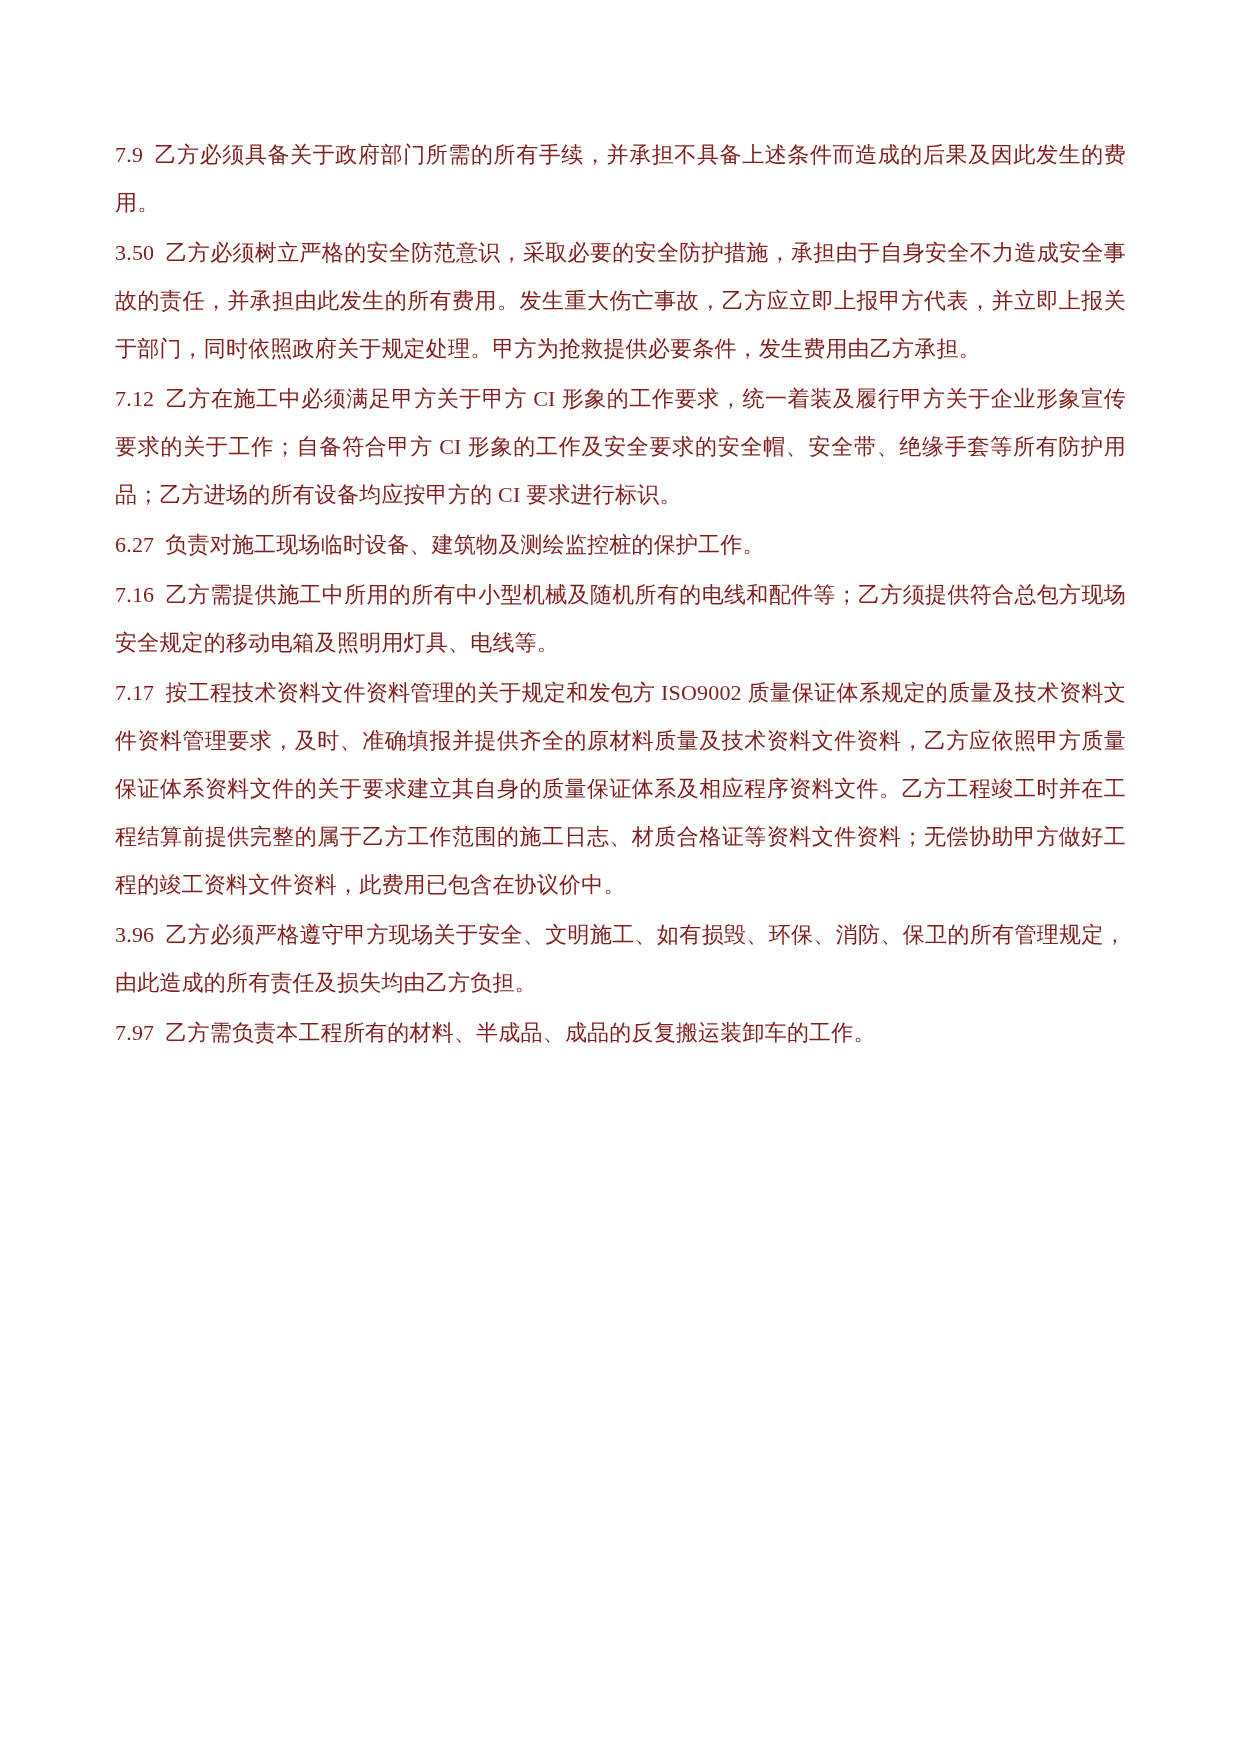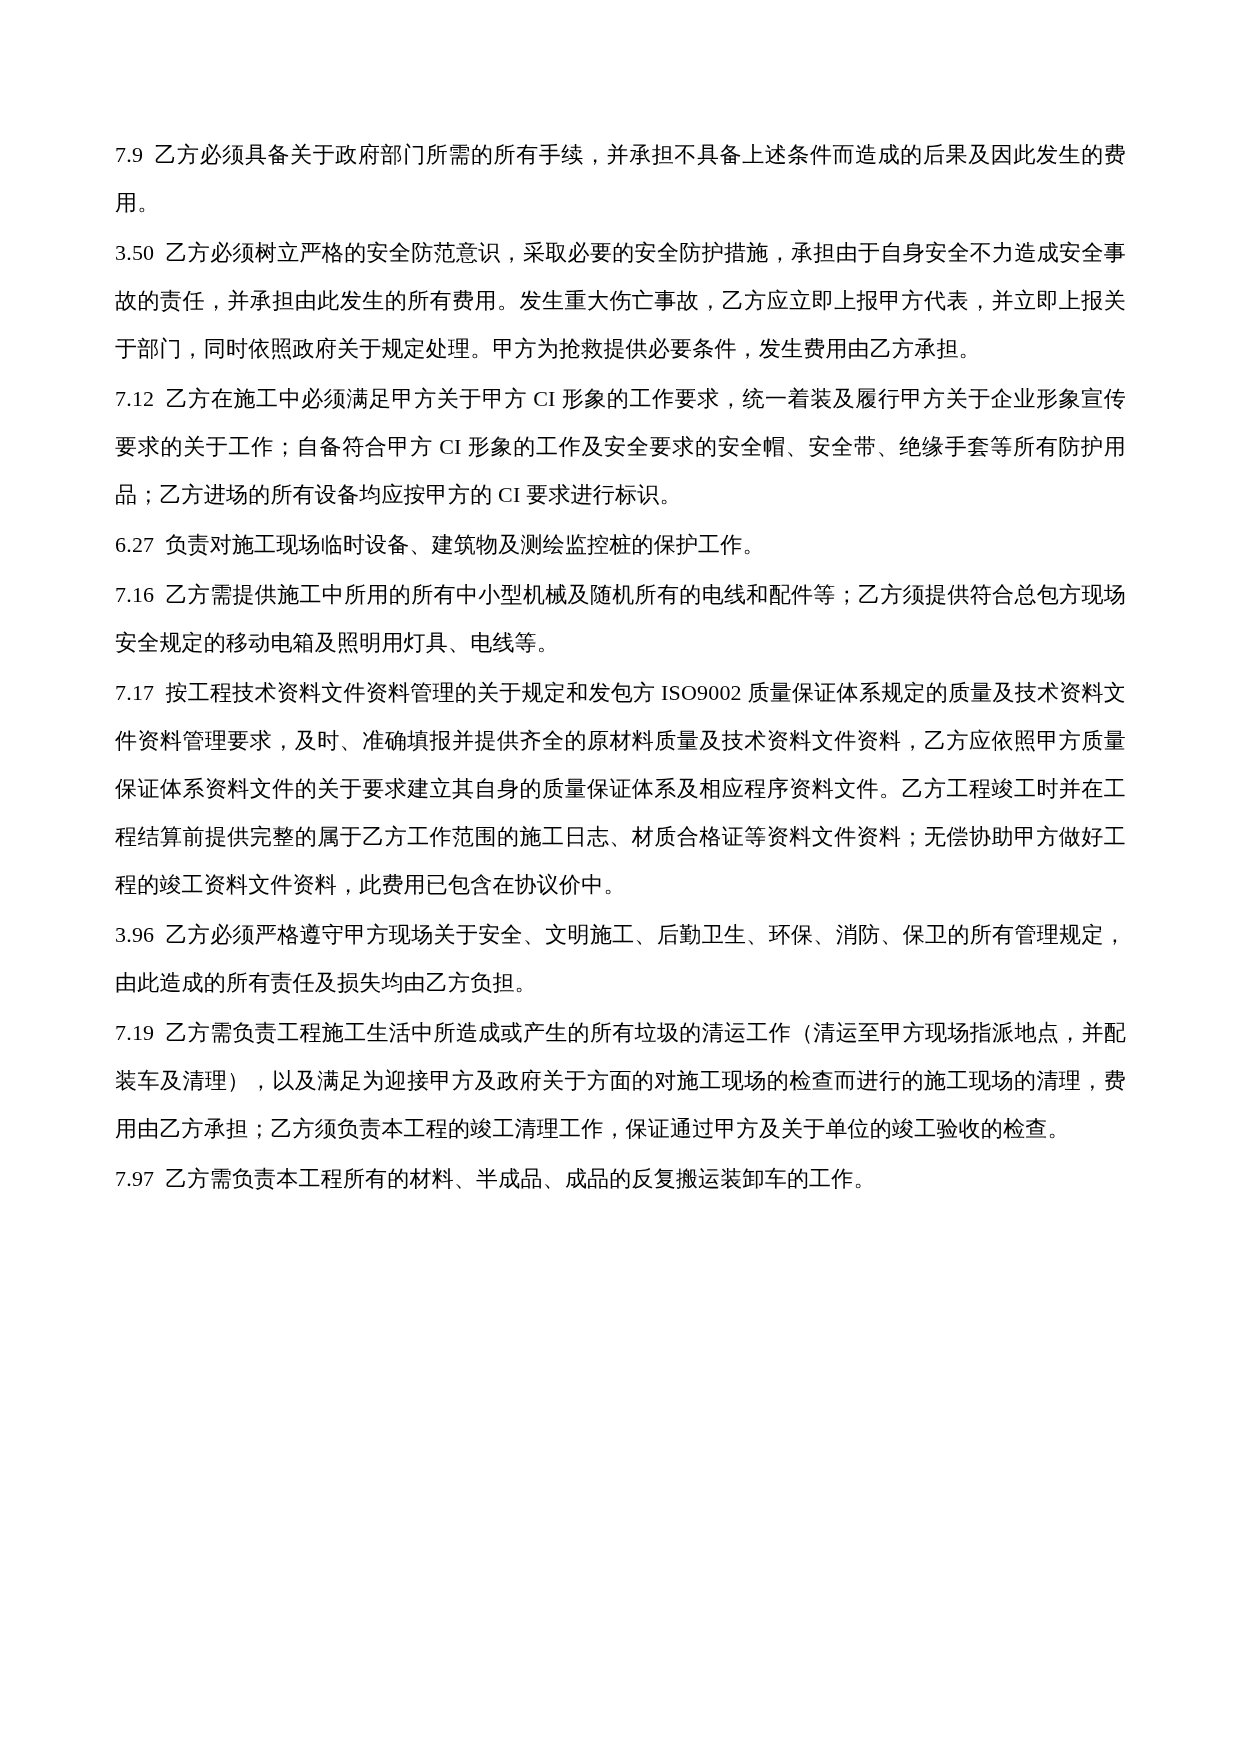--- a/index.html
+++ b/index.html
@@ -18,21 +18,21 @@
     overflow: hidden;
   }
   .clauses {
     width: 1011px;
   }
   p.clause {
     margin: 0 0 2px 0;
     font-family: "Liberation Serif", "DejaVu Serif", serif;
     font-size: 22px;
     line-height: 48px;
-    color: #000000;
+    color: #7f1d1d;
     text-align: justify;
     text-justify: inter-ideograph;
     letter-spacing: 0.2px;
     word-break: break-all;
   }
   p.clause .num {
     margin-right: 11px;
     white-space: nowrap;
   }
 </style>
@@ -50,20 +50,19 @@
     <p class="clause"><span class="num">7.12</span><span>乙方在施工中必须满足甲方关于甲方 CI 形象的工作要求，统一着装及履行甲方关于企业形象宣传要求的关于工作；自备符合甲方 CI 形象的工作及安全要求的安全帽、安全带、绝缘手套等所有防护用品；乙方进场的所有设备均应按甲方的 CI 要求进行标识。</span></p>
 
 
 
     <p class="clause"><span class="num">6.27</span><span>负责对施工现场临时设备、建筑物及测绘监控桩的保护工作。</span></p>
 
     <p class="clause"><span class="num">7.16</span><span>乙方需提供施工中所用的所有中小型机械及随机所有的电线和配件等；乙方须提供符合总包方现场安全规定的移动电箱及照明用灯具、电线等。</span></p>
 
     <p class="clause"><span class="num">7.17</span><span>按工程技术资料文件资料管理的关于规定和发包方 ISO9002 质量保证体系规定的质量及技术资料文件资料管理要求，及时、准确填报并提供齐全的原材料质量及技术资料文件资料，乙方应依照甲方质量保证体系资料文件的关于要求建立其自身的质量保证体系及相应程序资料文件。乙方工程竣工时并在工程结算前提供完整的属于乙方工作范围的施工日志、材质合格证等资料文件资料；无偿协助甲方做好工程的竣工资料文件资料，此费用已包含在协议价中。</span></p>
 
-    <p class="clause"><span class="num">3.96</span><span>乙方必须严格遵守甲方现场关于安全、文明施工、后勤卫生、环保、消防、保卫的所有管理规定，由此造成的所有责任及损失均由乙方负担。</span></p>
+    <p class="clause"><span class="num">3.96</span><span>乙方必须严格遵守甲方现场关于安全、文明施工、如有损毁、环保、消防、保卫的所有管理规定，由此造成的所有责任及损失均由乙方负担。</span></p>
 
-    <p class="clause"><span class="num">7.19</span><span>乙方需负责工程施工生活中所造成或产生的所有垃圾的清运工作（清运至甲方现场指派地点，并配装车及清理），以及满足为迎接甲方及政府关于方面的对施工现场的检查而进行的施工现场的清理，费用由乙方承担；乙方须负责本工程的竣工清理工作，保证通过甲方及关于单位的竣工验收的检查。</span></p>
 
     <p class="clause"><span class="num">7.97</span><span>乙方需负责本工程所有的材料、半成品、成品的反复搬运装卸车的工作。</span></p>
 
   </div>
 </div>
 
 </body></html>

